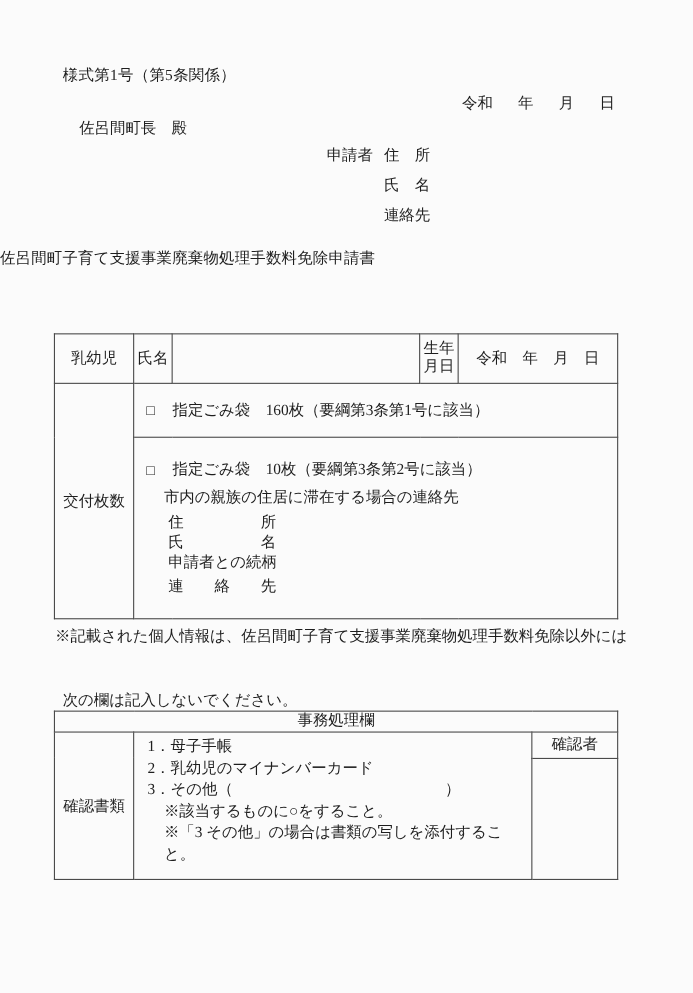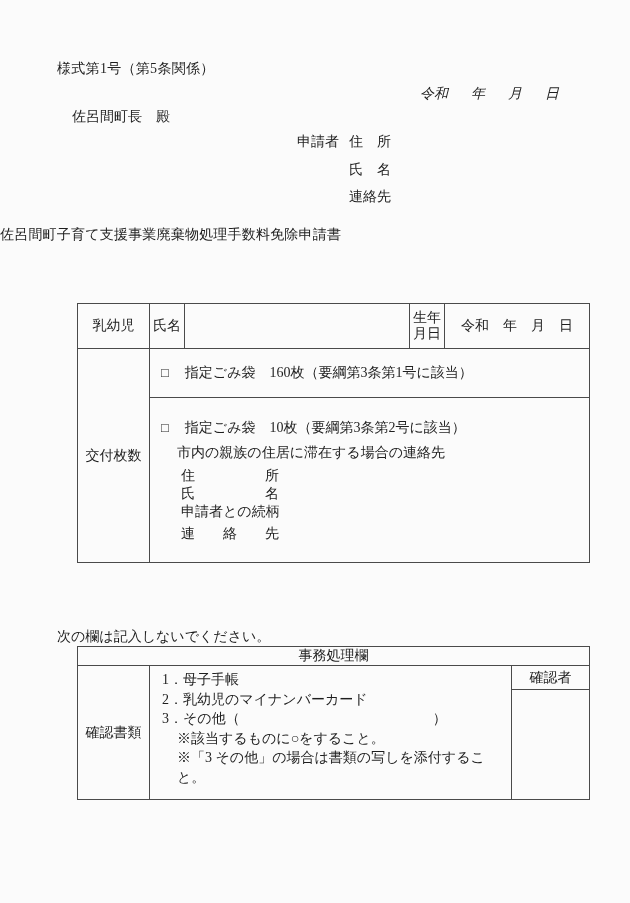--- a/index.html
+++ b/index.html
@@ -8,31 +8,31 @@
     background:#fbfbfb;
     font-family:"Liberation Serif","DejaVu Serif",serif;
     color:#1e1e1e;
     font-size:14px;
     position:relative;
     overflow:hidden;
   }
   .abs{position:absolute;}
   
   .form-number{left:57px;top:60px;letter-spacing:.3px;}
-  .date-line{left:420px;top:85px;display:flex;gap:23px;font-style:italic;}
+  .date-line{left:420px;top:85px;display:flex;gap:23px;}
   .addressee{left:72px;top:108px;}
   .applicant{left:297px;top:132px;line-height:19px;}
   .applicant .row{margin-bottom:8.5px;display:flex;}
   .applicant .who{margin-right:10px;}
   .applicant .ind{margin-left:52px;}
   .doc-title{left:0;top:226px;width:538px;text-align:left;letter-spacing:.2px;font-family:Liberation Serif, serif;}
   .body-para{left:57px;top:262px;width:540px;line-height:20px;}
   .body-para .l1{text-indent:15px;}
   
-  table{border-collapse:collapse;table-layout:fixed;margin-left:28px;}
+  table{border-collapse:collapse;table-layout:fixed;}
   td{border:1px solid #4a4a4a;padding:0;font-size:14px;vertical-align:middle;}
   .tbl1{left:49px;top:303px;}
   .tbl2{left:49px;top:646px;}
   .c{text-align:center;}
   .birth{line-height:16px;text-align:center;}
   .cb-line{padding-left:11px;display:flex;align-items:center;}
   .cb{margin-right:16px;font-size:13px;}
   .opt2{vertical-align:top;padding-top:20px;}
   .opt2 .cb-line{line-height:20px;}
   .opt2 .sub{padding-left:27px;line-height:20px;margin-top:5px;}
@@ -120,20 +120,21 @@
         <div><span class="jl">氏名</span></div>
         <div><span>申請者との続柄</span></div>
         <div style="margin-top:4px"><span class="jl">連絡先</span></div>
       </div>
     </td>
   </tr>
 </tbody>
   </table>
 
 <div class="abs note">
+  <div>※記載された個人情報は、佐呂間町子育て支援事業廃棄物処理手数料免除以外には</div>
 </div>
 
 <div class="abs office-note">次の欄は記入しないでください。</div>
 
 <table class="abs tbl2">
   <colgroup>
       <col style="width:72px">
       <col style="width:362px">
       <col style="width:78px">
     </colgroup>

